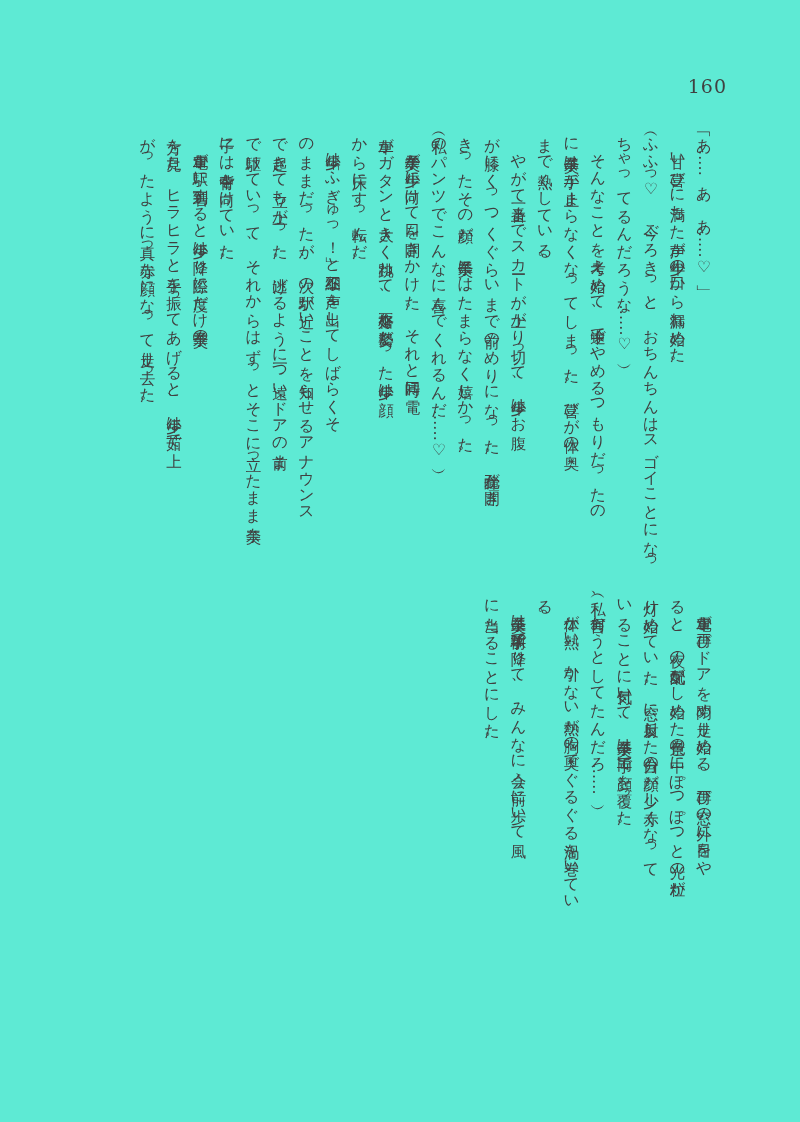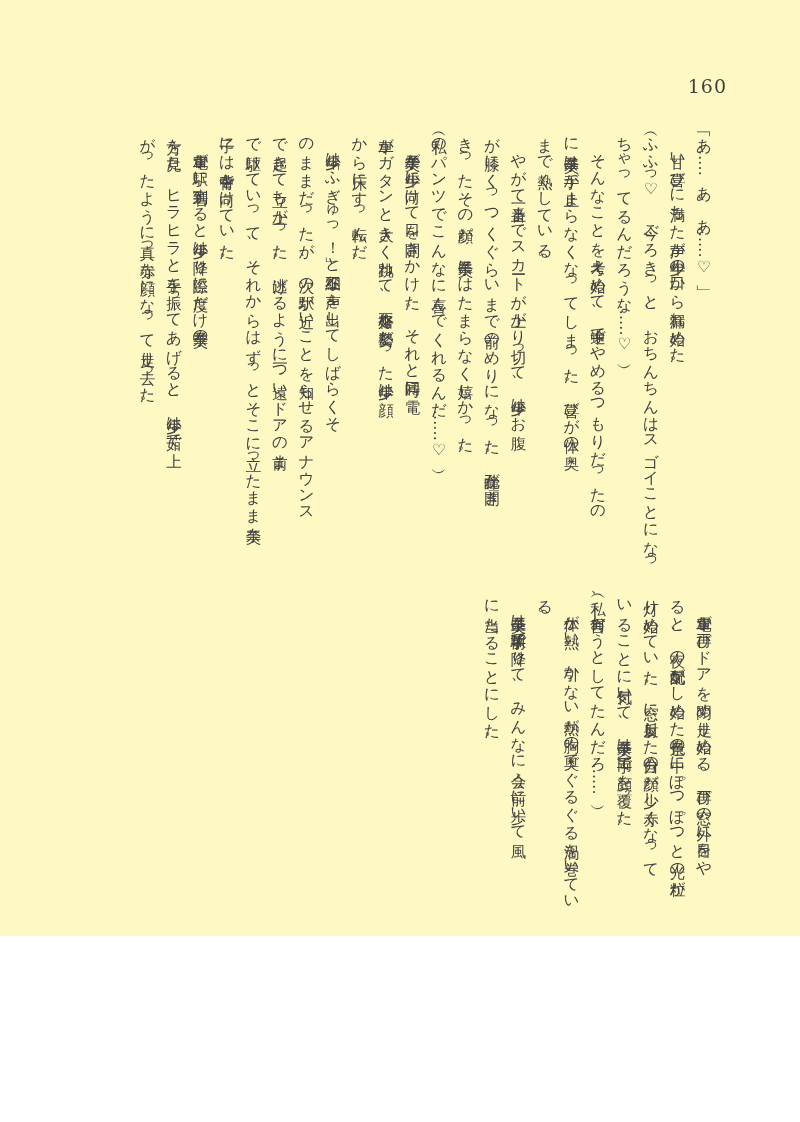--- a/index.html
+++ b/index.html
@@ -3,22 +3,22 @@
 <meta charset="utf-8">
 <style>
   html, body {
     margin: 0;
     padding: 0;
     background: #ffffff;
   }
   .page {
     position: relative;
     width: 800px;
-    height: 936px;
-    background: #fef9c3;
+    height: 1122px;
+    background: #5eead4;
     overflow: hidden;
     font-family: "DejaVu Serif", "Liberation Serif", serif;
     color: #404040;
   }
   .page-number {
     position: absolute;
     top: 75px;
     right: 73px;
     font-size: 19px;
     letter-spacing: 1px;

